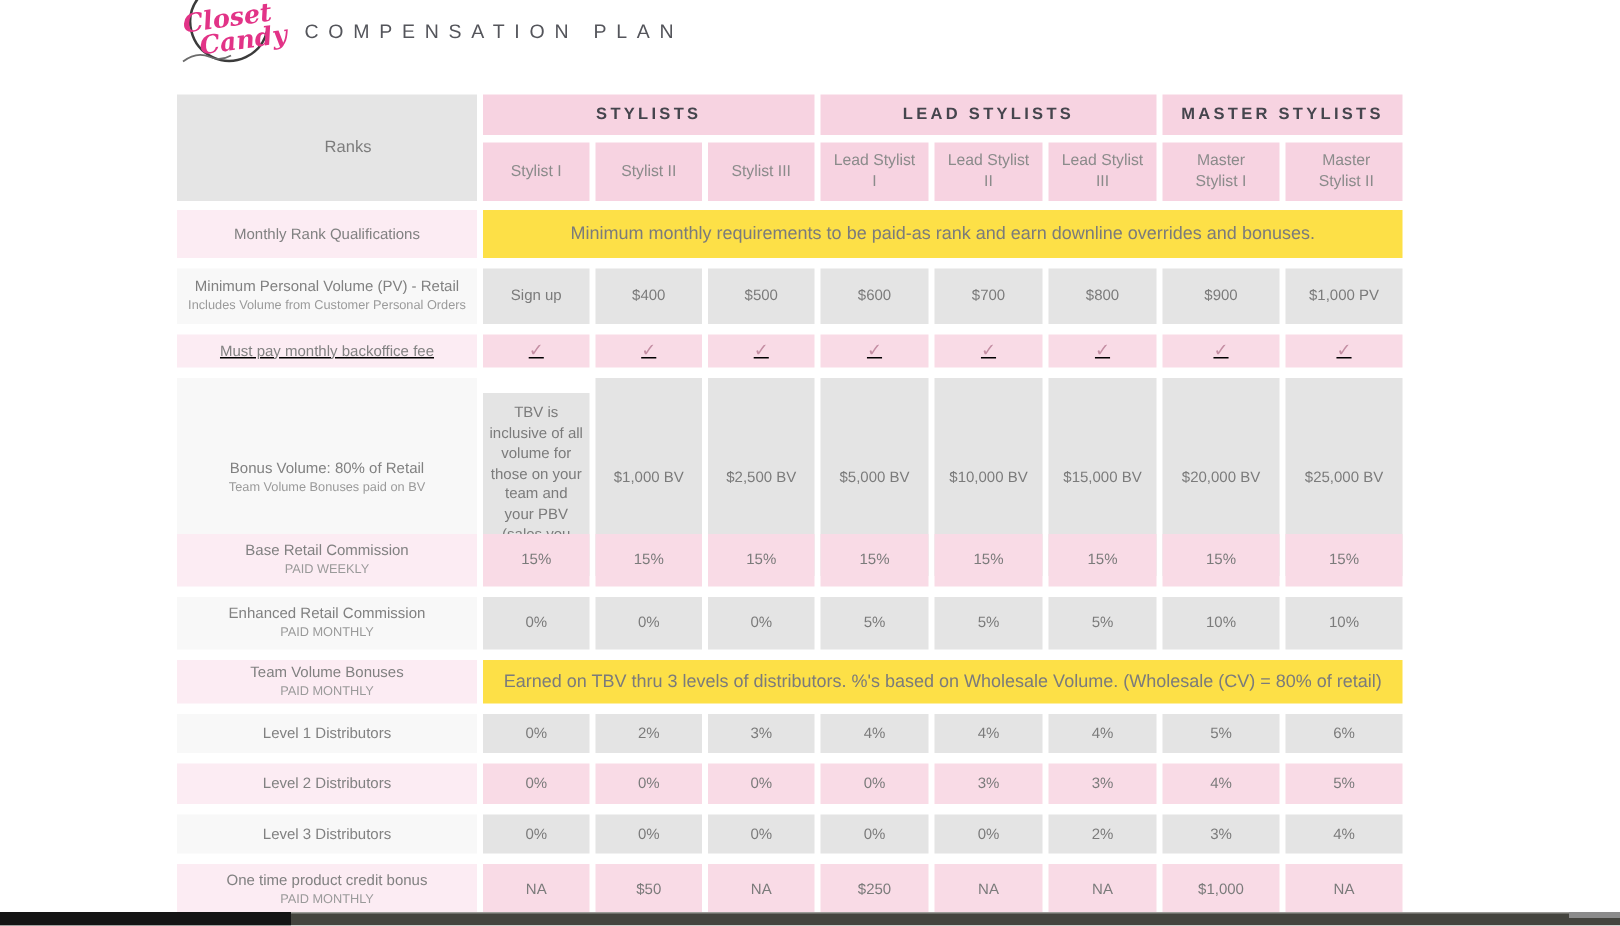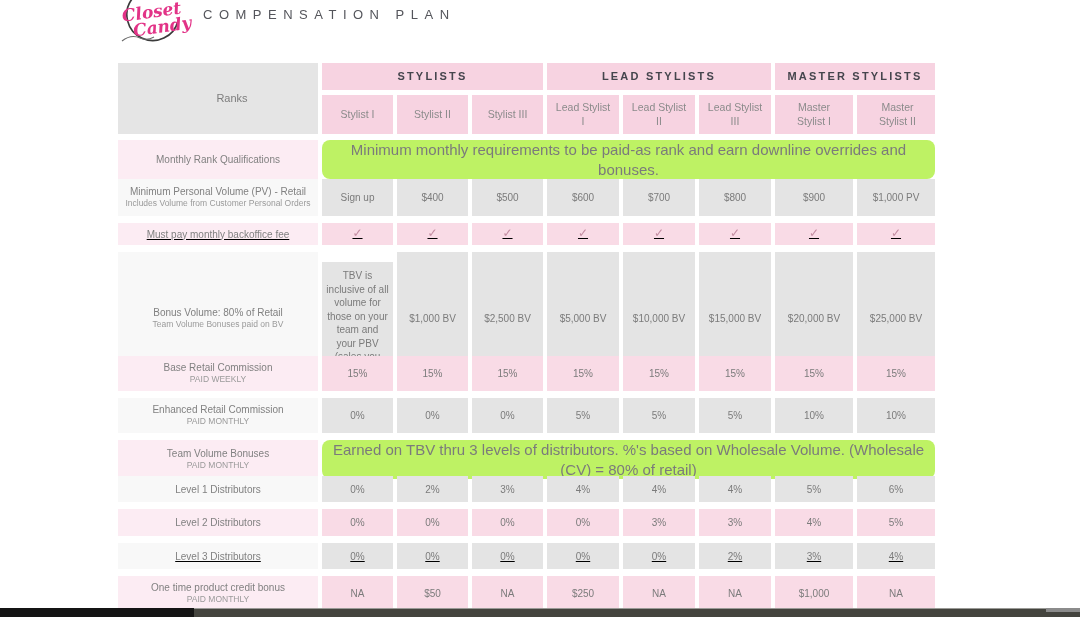--- a/index.html
+++ b/index.html
@@ -6,21 +6,21 @@
   body{
     width:1080px;height:617px;background:#ffffff;
     font-family:"Liberation Sans",sans-serif;
     position:relative;overflow:hidden;
   }
   .page{position:absolute;inset:0;}
 
   
   .logo{position:absolute;left:114px;top:-7px;width:72px;height:56px;}
   .title{
-    position:absolute;left:203px;top:7px;margin:0;
+    position:absolute;left:203px;top:13px;margin:0;
     font-size:13px;font-weight:500;letter-spacing:6.5px;color:#54555b;
   }
 
   
   .table{position:absolute;left:118px;top:63px;width:818px;}
   .grid{
     display:grid;
     grid-template-columns:200px 71px 71px 71px 72px 72px 72px 78px 78px;
     column-gap:4px;
   }
@@ -33,21 +33,21 @@
   .hdr-pink{background:#f7d3e1;}
   .group-hdr{font-weight:bold;letter-spacing:2.2px;color:#45454d;font-size:11px;}
   .col-hdr{color:#8b8b8b;font-size:10.5px;padding:0 8px;}
   .ranks{grid-column:1;grid-row:1 / span 2;background:#e5e5e5;font-size:11px;color:#7d7d7d;padding-left:28px;}
   .lab-pink{background:#fcecf3;}
   .lab-gray{background:#f8f8f8;}
   .lab-main{font-size:10px;color:#818181;}
   .lab-sub{font-size:8.5px;color:#9a9a9a;}
   .c-pink{background:#f9dbe6;}
   .c-gray{background:#e4e4e4;}
-  .banner{grid-column:2 / -1;background:#bef264;font-size:15px;color:#7b7b7b;border-radius:8px;}
+  .banner{grid-column:2 / -1;background:#fde047;font-size:12px;color:#7b7b7b;}
   .check{color:#c48ea3;font-size:12px;}
   .note{font-size:10px;line-height:1.35;padding:7px 4px;margin-top:10px;}
 
   
   .videobar{
     position:absolute;left:0;right:0;bottom:0;height:9px;
     background:#44443e;box-shadow:inset 0 1px 0 #9a9a96;cursor:pointer;
   }
   .videobar-played{position:absolute;left:0;top:0;bottom:0;background:#141414;}
   .videobar-end{position:absolute;right:0;top:0;width:34px;height:4px;background:#8b8b8b;}
@@ -190,21 +190,21 @@
           </div>
           <div class="cell c-pink">0%</div>
           <div class="cell c-pink">0%</div>
           <div class="cell c-pink">0%</div>
           <div class="cell c-pink">0%</div>
           <div class="cell c-pink">3%</div>
           <div class="cell c-pink">3%</div>
           <div class="cell c-pink">4%</div>
           <div class="cell c-pink">5%</div>
         </div>
-        <div class="grid row" style="height: 26px; text-decoration: underline;">
+        <div class="grid row" style="height: 26px;">
           <div class="cell lab-gray">
             <div class="lab-main">Level 3 Distributors</div>
           </div>
           <div class="cell c-gray">0%</div>
           <div class="cell c-gray">0%</div>
           <div class="cell c-gray">0%</div>
           <div class="cell c-gray">0%</div>
           <div class="cell c-gray">0%</div>
           <div class="cell c-gray">2%</div>
           <div class="cell c-gray">3%</div>

